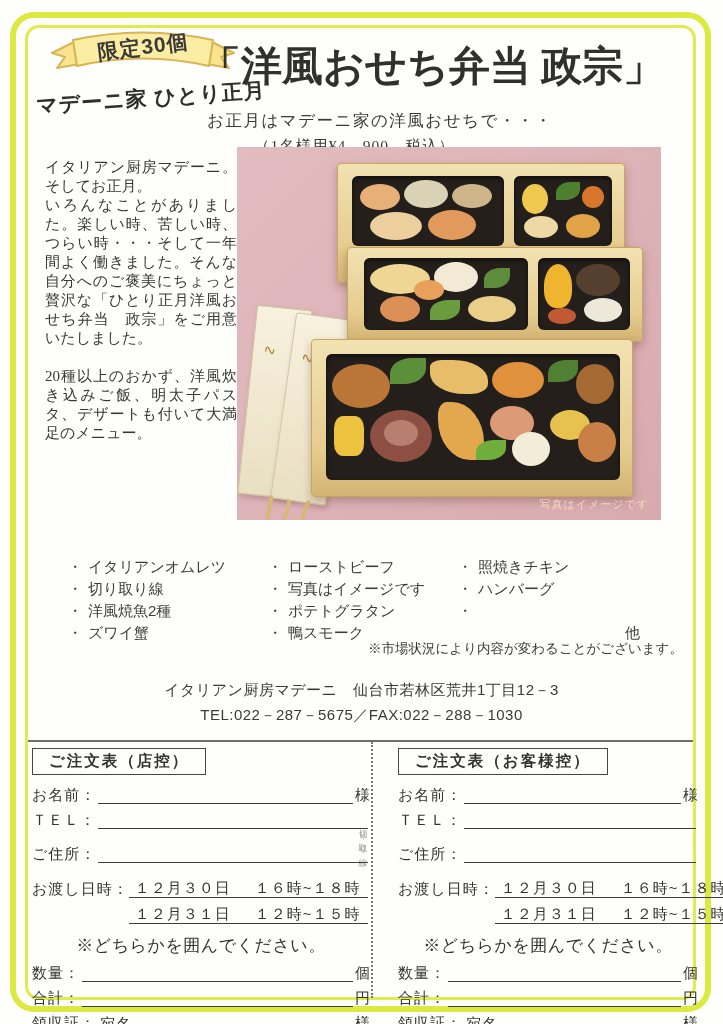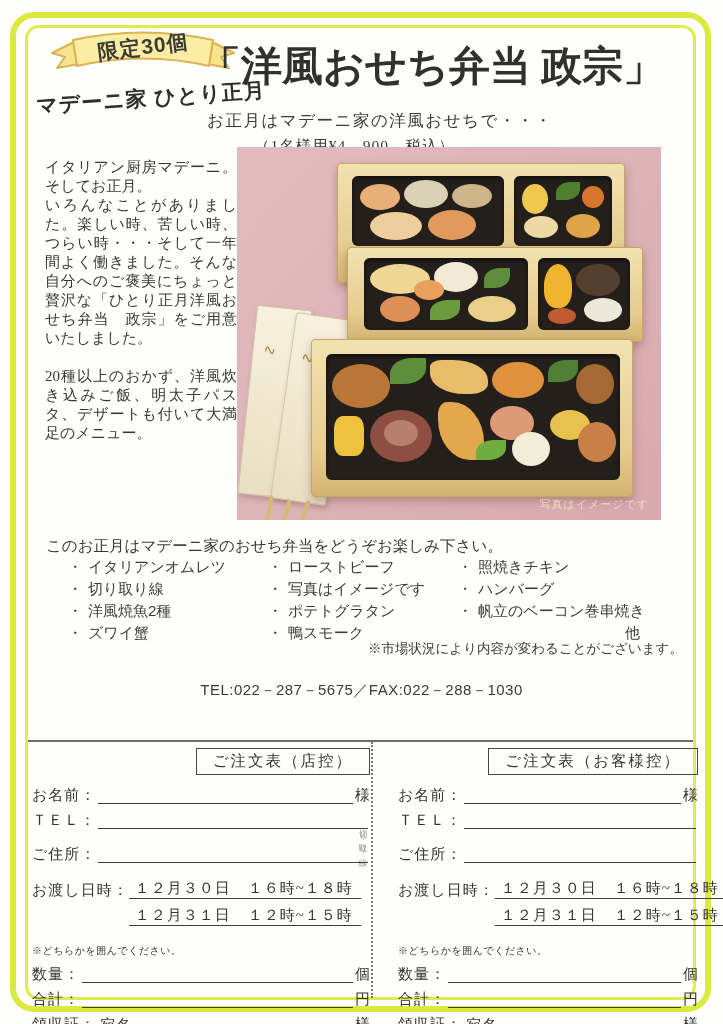--- a/index.html
+++ b/index.html
@@ -68,33 +68,33 @@
   
   .separator { position:absolute; left:28px; top:740px; width:665px; border-top:2.5px solid #6e6e6e; }
   .cutline { position:absolute; left:371px; top:742px; height:256px; border-left:2px dotted #777; }
   .cut-label { position:absolute; left:356px; top:822px; writing-mode:vertical-rl;
                font-size:9px; color:#999; letter-spacing:2px; }
 
   
   .form { position:absolute; top:748px; font-size:15px; color:#333331; }
   .form.left  { left:32px;  width:338px; }
   .form.right { left:398px; width:300px; }
-  .form-title-wrap { text-align:right; margin-bottom:10px; }
+  .form-title-wrap { text-align:left; margin-bottom:10px;font-weight:bold; }
   .form-title { display:inline-block; border:1.5px solid #454543; padding:2px 16px;
                 font-size:15.5px; letter-spacing:2px; }
   .frow { display:flex; align-items:flex-end; margin-bottom:6px; line-height:19px; }
   .flabel { white-space:nowrap; letter-spacing:1px; }
   .ghost { visibility:hidden; }
   .fline { flex:1; border-bottom:1.5px solid #3e3e3c; height:18px; margin:0 2px; }
   .fline .inner-text { padding-left:2px; letter-spacing:1px; }
   .fsuffix { white-space:nowrap; }
   .fopt { border-bottom:1.5px solid #3e3e3c; padding:0 8px 0 6px; white-space:nowrap; letter-spacing:1px; }
-  .tsp { margin-left:17px;font-family:Liberation Serif, serif; }
+  .tsp { margin-left:24px; }
   .gap { margin-top:15px; }
-  .fnote { text-align:left; font-size:10px; margin:18px 0 6px 0; letter-spacing:0.5px; }
+  .fnote { text-align:center; font-size:17px; margin:10px 0 6px 0; letter-spacing:0.5px; }
 </style>
 </head>
 <body>
 
 <div class="page">
   <div class="frame-outer"></div>
   <div class="frame-inner"></div>
 
   <div class="ribbon-wrap">
     <svg width="190" height="58" viewBox="0 0 190 58">
@@ -108,21 +108,20 @@
 
   <div class="main-title serif">「洋風おせち弁当 政宗」</div>
   <div class="tagline serif">お正月はマデーニ家の洋風おせちで・・・</div>
   <div class="price-line serif">（1名様用¥4，900　税込）</div>
 
   <div class="intro serif">
     <p>イタリアン厨房マデーニ。そしてお正月。</p>
     <p>いろんなことがありました。楽しい時、苦しい時、つらい時・・・そして一年間よく働きました。そんな自分へのご褒美にちょっと贅沢な「ひとり正月洋風おせち弁当　政宗」をご用意いたしました。</p>
     <p class="sp">20種以上のおかず、洋風炊き込みご飯、明太子パスタ、デザートも付いて大満足のメニュー。</p>
   </div>
-  <div class="closing-line serif">このお正月はマデーニ家のおせち弁当をどうぞお楽しみ下さい。</div>
 
   <div class="photo">
 
     <div class="sleeve" style="left:10px; top:160px; width:56px; height:190px; transform:rotate(6deg);">
         <span>∿</span>
       </div>
     <div class="sleeve" style="left:46px; top:168px; width:56px; height:188px; transform:rotate(8deg);">
         <span>∿</span>
       </div>
     <div class="stick" style="left:28px; top:348px; width:4px; height:52px; transform:rotate(10deg);"></div>
@@ -228,28 +227,28 @@
       <div class="menu-item">
           <span class="bullet">・</span>
           <span>照焼きチキン</span>
         </div>
       <div class="menu-item">
           <span class="bullet">・</span>
           <span>ハンバーグ</span>
         </div>
       <div class="menu-item">
           <span class="bullet">・</span>
-          <span>帆立のベーコン巻串焼き</span>
         </div>
       <div class="etc">他</div>
     </div>
   </div>
   <div class="menu-note">※市場状況により内容が変わることがございます。</div>
 
   <div class="contact">
+    <div>イタリアン厨房マデーニ　仙台市若林区荒井1丁目12－3</div>
     <div>TEL:022－287－5675／FAX:022－288－1030</div>
   </div>
 
   <div class="separator"></div>
   <div class="cutline"></div>
   <div class="cut-label">切り取り線</div>
 
   <div class="form left">
     <div class="form-title-wrap"><span class="form-title">ご注文表（店控）</span></div>
     <div class="frow">

